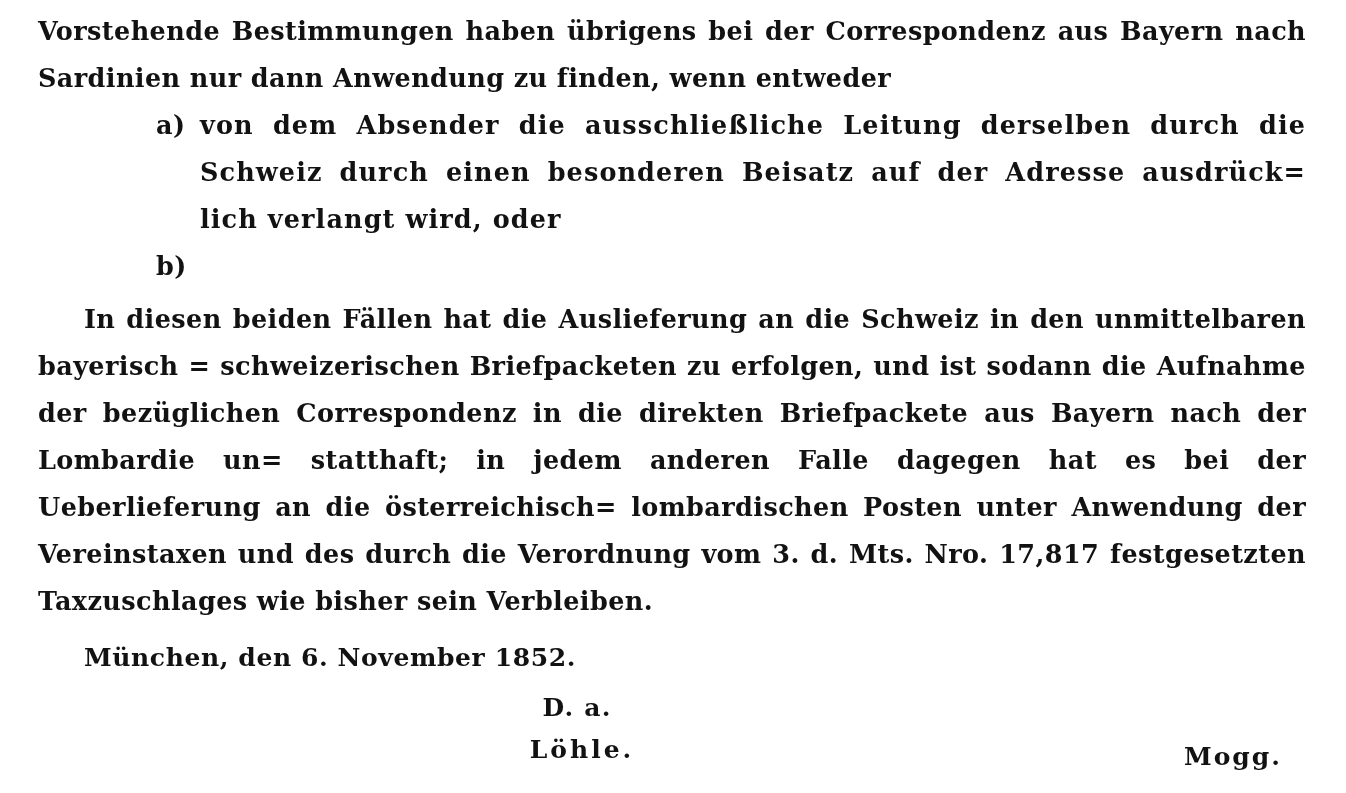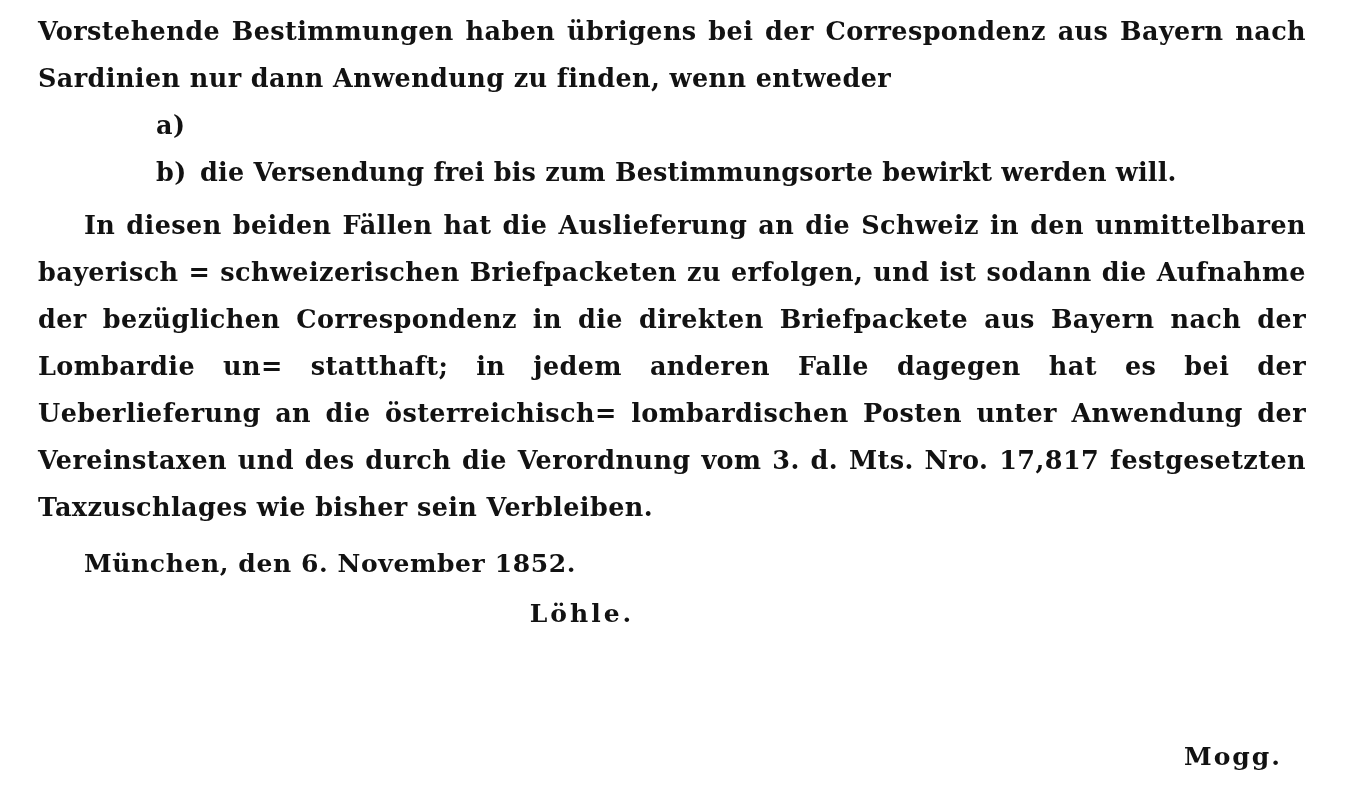--- a/index.html
+++ b/index.html
@@ -105,36 +105,37 @@
 </head>
 <body>
 
 <div class="page">
 
   <p class="fraktur body-text">Vorstehende Bestimmungen haben übrigens bei der Correspondenz aus Bayern nach Sardinien nur dann Anwendung zu finden, wenn entweder</p>
 
   <ul class="list">
     <li class="list-item wide">
       <span class="fraktur list-marker">a)</span>
+      <span class="fraktur list-body">von dem Absender die ausschließliche Leitung derselben durch die Schweiz durch einen besonderen Beisatz auf der Adresse ausdrück= lich verlangt wird, oder</span>
     </li>
     <li class="list-item">
       <span class="fraktur list-marker">b)</span>
-      <span class="fraktur list-body tight">die Versendung frei bis zum Bestimmungsorte bewirkt werden will.</span>
     </li>
   </ul>
 
   <div class="spacer-sm"></div>
 
   <p class="fraktur body-text para-indent">In diesen beiden Fällen hat die Auslieferung an die Schweiz in den unmittelbaren bayerisch = schweizerischen Briefpacketen zu erfolgen, und ist sodann die Aufnahme der bezüglichen Correspondenz in die direkten Briefpackete aus Bayern nach der Lombardie un= statthaft; in jedem anderen Falle dagegen hat es bei der Ueberlieferung an die österreichisch= lombardischen Posten unter Anwendung der Vereinstaxen und des durch die Verordnung vom 3. d. Mts. Nro. 17,817 festgesetzten Taxzuschlages wie bisher sein Verbleiben.</p>
 
   <div class="spacer-md"></div>
 
   <p class="fraktur date-line">München, den 6. November 1852.</p>
 
   <div class="spacer-sm"></div>
 
 
+  <p class="fraktur sig-dept">D. a.</p>
 
   <p class="fraktur sig-name">Löhle.</p>
 
   <p class="fraktur sig-right">Mogg.</p>
 
 </div>
 
 </body></html>

